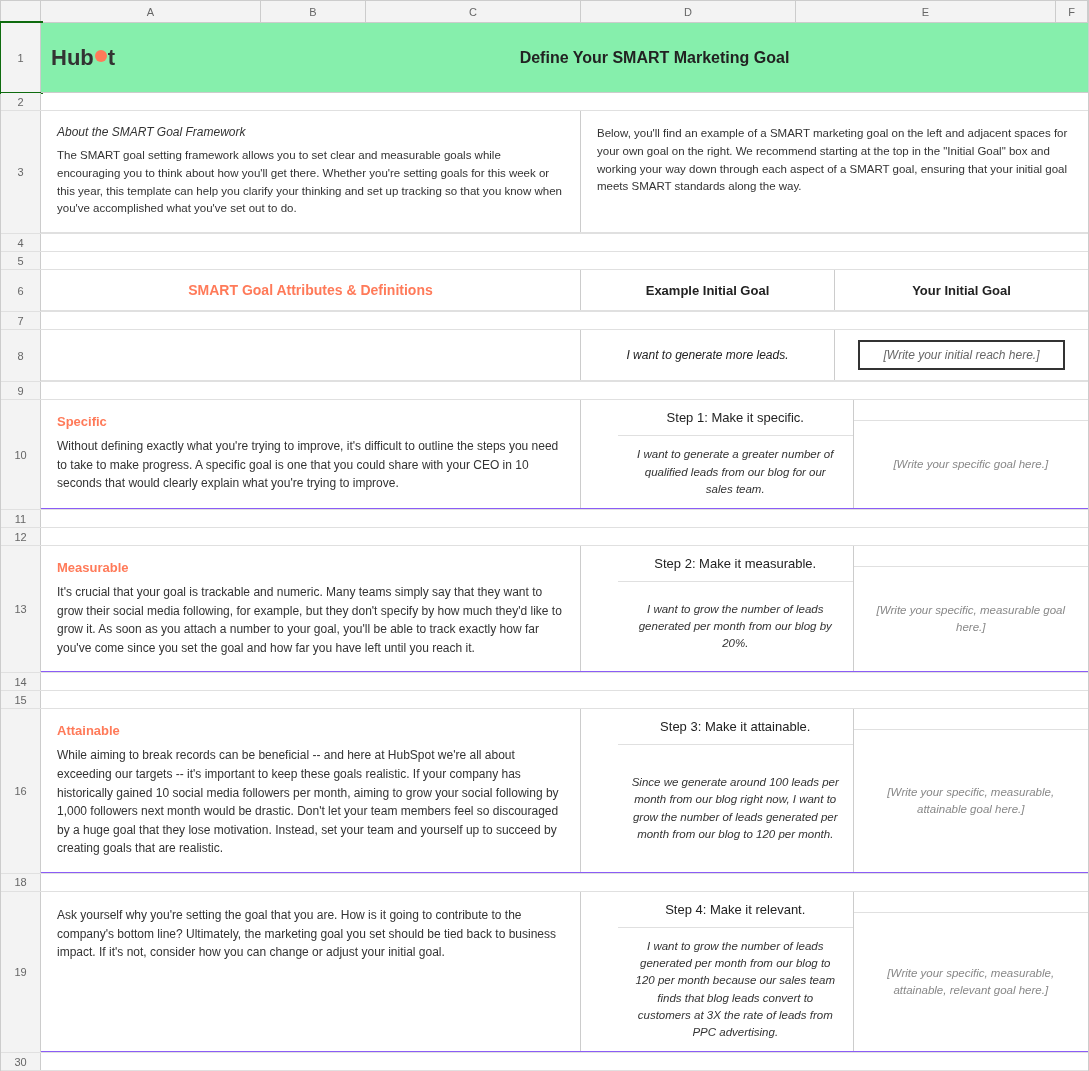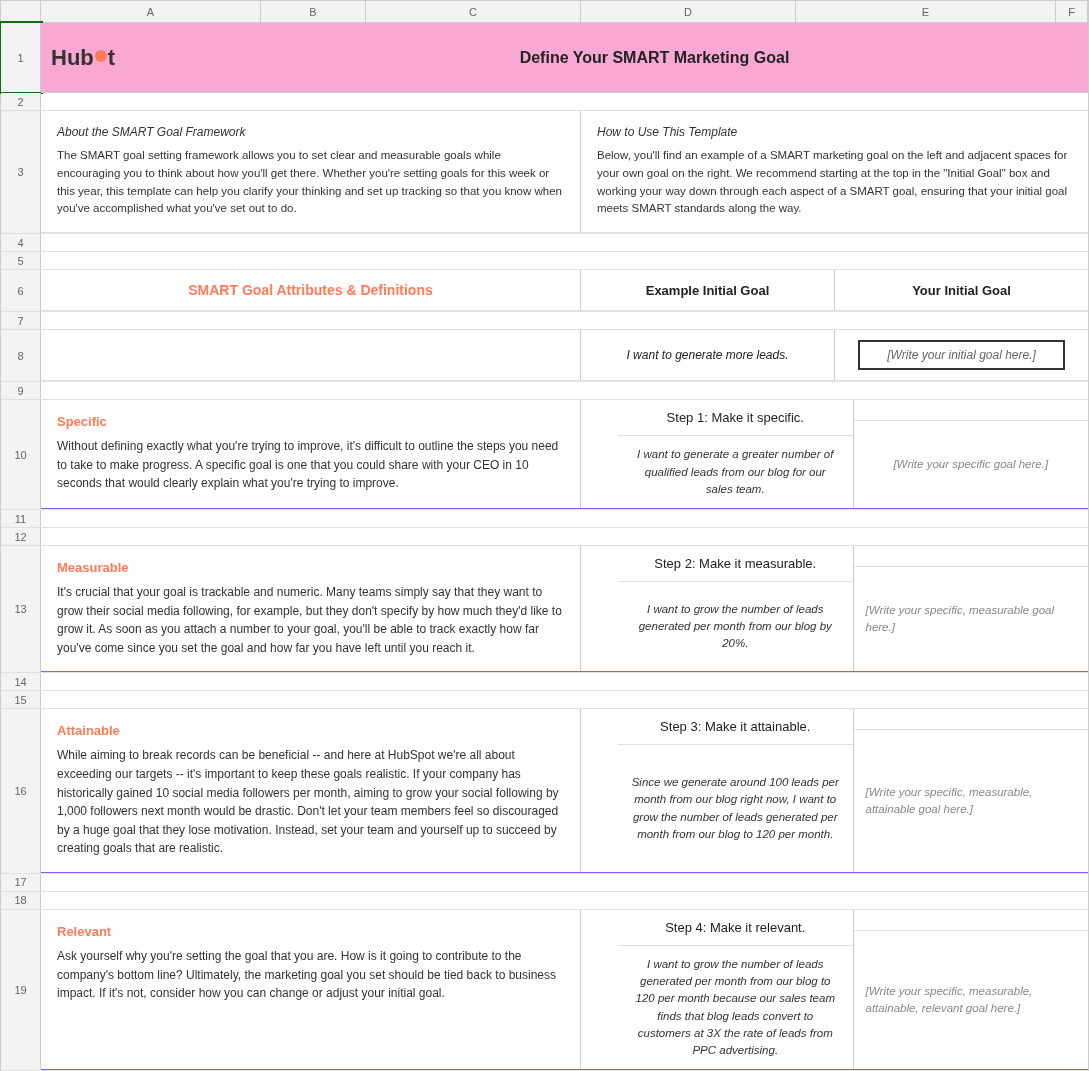--- a/index.html
+++ b/index.html
@@ -41,21 +41,21 @@
       font-weight: normal;
     }
 
     
     .title-row {
       display: flex;
       align-items: center;
       border-bottom: 1px solid #ccc;
       height: 70px;
       padding: 0 10px;
-      background: #f9a8d4;
+      background: #86efac;
     }
 
     .hubspot-logo {
       font-size: 22px;
       font-weight: bold;
       color: #333;
       display: flex;
       align-items: center;
       gap: 0;
       margin-right: 20px;
@@ -243,20 +243,21 @@
       flex: 1;
       display: flex;
       align-items: center;
       justify-content: center;
     }
     .step-input {
       padding: 10px 12px;
       font-style: italic;
       font-size: 11.5px;
       line-height: 1.5;
+      text-align: center;
       color: #888;
       flex: 1;
       display: flex;
       align-items: center;
       justify-content: center;
     }
 
     .row-wrapper {
       display: flex;
       border-bottom: 1px solid #e0e0e0;
@@ -326,21 +327,20 @@
 
   <div class="row-wrapper" style="min-height:80px;">
     <div class="row-num-cell">3</div>
     <div class="row-content">
       <div class="intro-row">
         <div class="intro-left">
           <div class="intro-heading">About the SMART Goal Framework</div>
           <div class="intro-text">The SMART goal setting framework allows you to set clear and measurable goals while encouraging you to think about how you'll get there. Whether you're setting goals for this week or this year, this template can help you clarify your thinking and set up tracking so that you know when you've accomplished what you've set out to do.</div>
         </div>
         <div class="intro-right">
-          <div class="intro-heading">How to Use This Template</div>
           <div class="intro-text">Below, you'll find an example of a SMART marketing goal on the left and adjacent spaces for your own goal on the right. We recommend starting at the top in the "Initial Goal" box and working your way down through each aspect of a SMART goal, ensuring that your initial goal meets SMART standards along the way.</div>
         </div>
       </div>
     </div>
   </div>
 
   <div class="row-wrapper" style="height:18px;">
     <div class="row-num-cell">4</div>
     <div class="row-content"></div>
   </div>
@@ -372,21 +372,21 @@
   </div>
 
   <div class="row-wrapper" style="min-height:50px;">
     <div class="row-num-cell">8</div>
     <div class="row-content">
       <div class="initial-goal-row">
         <div class="initial-goal-left"></div>
         <div class="initial-goal-right">
           <div class="goal-example-col">I want to generate more leads.</div>
           <div class="goal-input-col">
-            <div class="goal-input-box">[Write your initial goal here.]</div>
+            <div class="goal-input-box">[Write your initial reach here.]</div>
           </div>
         </div>
       </div>
     </div>
   </div>
 
   <div class="row-wrapper" style="height:18px;">
     <div class="row-num-cell">9</div>
     <div class="row-content"></div>
   </div>
@@ -469,34 +469,29 @@
           <div class="step-right-col">
             <div class="step-header"></div>
             <div class="step-input">[Write your specific, measurable, attainable goal here.]</div>
           </div>
         </div>
       </div>
     </div>
   </div>
 
   <div class="row-wrapper" style="height:18px;">
-    <div class="row-num-cell">17</div>
-    <div class="row-content"></div>
-  </div>
-  <div class="row-wrapper" style="height:18px;">
     <div class="row-num-cell">18</div>
     <div class="row-content"></div>
   </div>
 
   <div class="row-wrapper" style="min-height:110px;">
     <div class="row-num-cell">19</div>
     <div class="row-content">
       <div class="smart-step-row">
         <div class="smart-step-left">
-          <div class="step-heading">Relevant</div>
           <div class="step-text">Ask yourself why you're setting the goal that you are. How is it going to contribute to the company's bottom line? Ultimately, the marketing goal you set should be tied back to business impact. If it's not, consider how you can change or adjust your initial goal.</div>
         </div>
         <div class="smart-step-right">
           <div class="step-right-col">
             <div class="step-header">Step 4: Make it relevant.</div>
             <div class="step-example">I want to grow the number of leads generated per month from our blog to 120 per month because our sales team finds that blog leads convert to customers at 3X the rate of leads from PPC advertising.</div>
           </div>
           <div class="step-right-col">
             <div class="step-header"></div>
             <div class="step-input">[Write your specific, measurable, attainable, relevant goal here.]</div>

